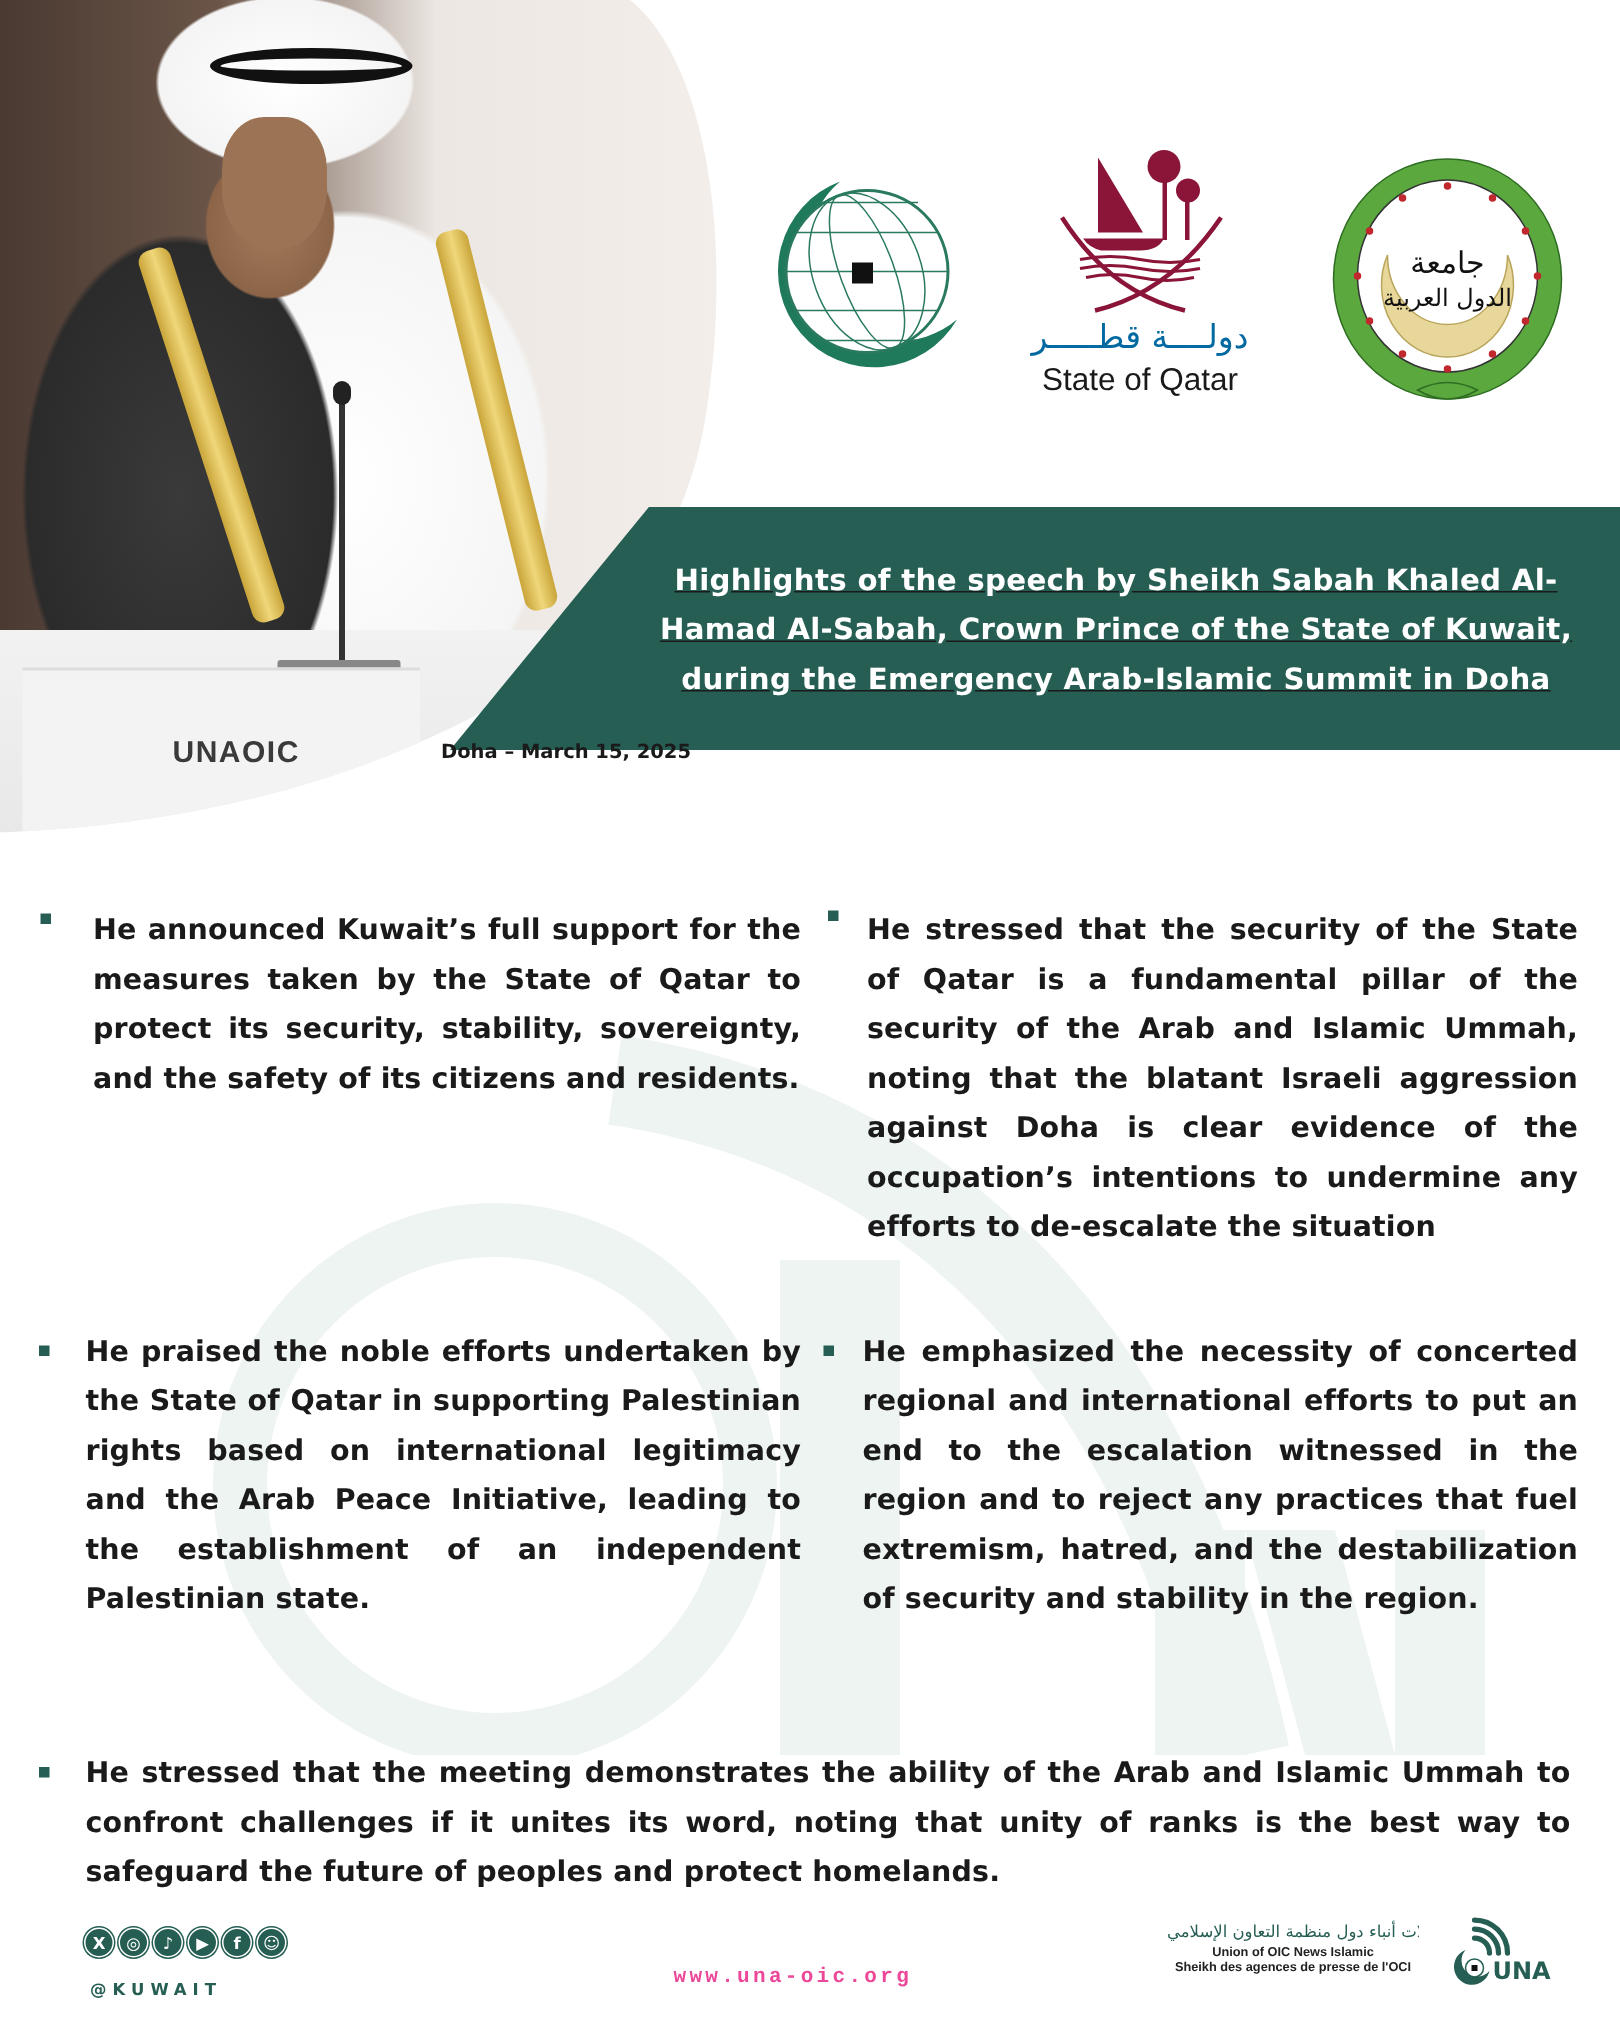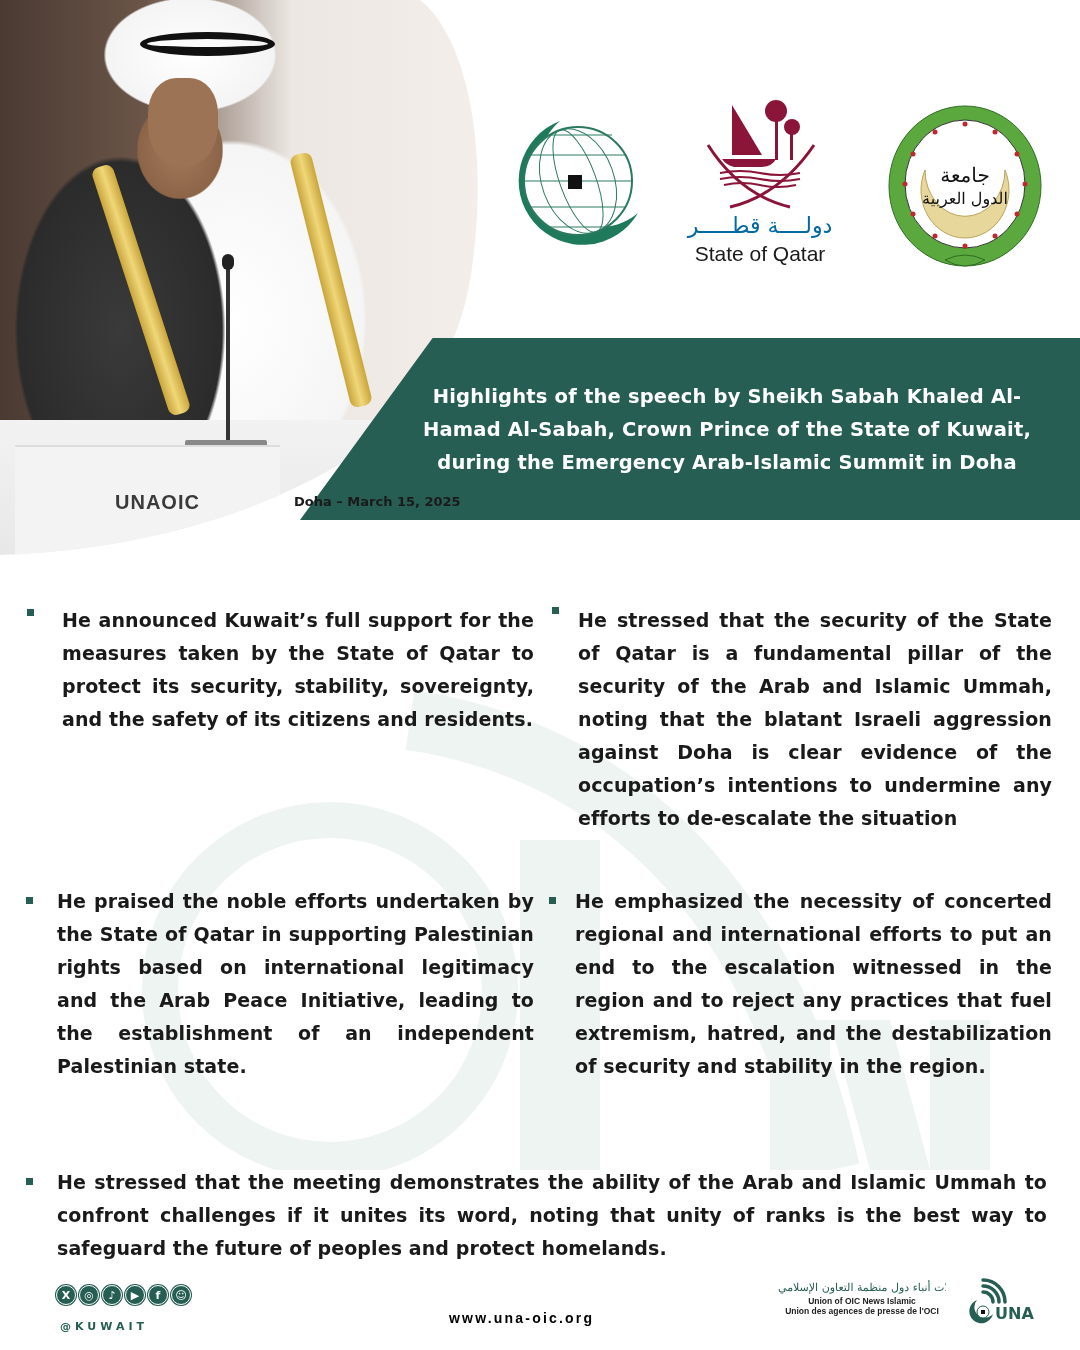--- a/index.html
+++ b/index.html
@@ -35,24 +35,24 @@
   
   .logo { position: absolute; z-index: 2; }
   .logo-oic { left: 500px; top: 113px; width: 145px; height: 145px; }
   .logo-qatar { left: 680px; top: 95px; width: 160px; height: 180px; text-align: center; }
   .logo-qatar .ar { position: absolute; top: 118px; left: 0; right: 0; text-align: center; font-size: 22px; color: #0369a1; font-family: "DejaVu Sans", sans-serif; }
   .logo-qatar .en { position: absolute; top: 147px; left: 0; right: 0; text-align: center; font-family: "Liberation Sans", sans-serif; font-size: 21px; color: #1a1a1a; }
   .logo-league { left: 885px; top: 100px; width: 160px; height: 172px; }
 
   
   .banner {
-    position: absolute; left: 300px; top: 338px; width: 780px; height: 182px; z-index: 3;
+    position: absolute; left: 300px; top: 338px; width: 780px; height: 162px; z-index: 3;
     background: #265e54;
     clip-path: polygon(17% 0, 100% 0, 100% 100%, 0 100%);
-    display: flex; align-items: center; justify-content: flex-end; padding-right: 38px;
+    display: flex; align-items: center; justify-content: flex-end; padding-right: 21px; text-decoration: underline;
   }
   .banner h1 {
     width: 630px; text-align: center; color: #ffffff;
     font-family: "DejaVu Sans", sans-serif; font-weight: bold; font-size: 19.5px; line-height: 33px;
     letter-spacing: 0.2px;
   }
   .dateline { position: absolute; left: 294px; top: 494px; z-index: 3; font-family: "DejaVu Sans", sans-serif; font-weight: bold; font-size: 13px; color: #1a1a1a; }
 
   
   .bullet { position: absolute; z-index: 2; margin-top: 29px; }
@@ -69,21 +69,21 @@
   .b1 .sq { left: -35px; top: 5px; }
   .b2 .sq { left: -26px; top: 3px; }
   .b3 .sq { left: -31px; top: 12px; }
   .b4 .sq { left: -26px; top: 12px; }
   .b5 .sq { left: -31px; top: 12px; }
 
   
   .social { position: absolute; left: 56px; top: 1285px; display: flex; gap: 3px; z-index: 2; }
   .social .ico { width: 20px; height: 20px; border-radius: 50%; background: #265e54; color: #fff; display: flex; align-items: center; justify-content: center; font-size: 11px; font-family: "DejaVu Sans", sans-serif; font-weight: bold; border: 1.5px solid #fff; box-shadow: 0 0 0 1px #265e54; }
   .handle { position: absolute; left: 60px; top: 1320px; font-family: "DejaVu Sans", sans-serif; font-weight: bold; font-size: 11px; letter-spacing: 4px; color: #265e54; z-index: 2; }
-  .website { position: absolute; left: 449px; top: 1310px; font-family: Liberation Sans, sans-serif; font-weight: bold; font-size: 14px; letter-spacing: 2.2px; color: #000000; z-index: 2; }
+  .website { position: absolute; left: 449px; top: 1310px; font-family: Liberation Mono, monospace; font-weight: bold; font-size: 14px; letter-spacing: 2.2px; color: #ec4899; z-index: 2; }
   .union { position: absolute; left: 778px; top: 1280px; width: 168px; text-align: center; z-index: 2; }
   .union .ar { font-family: "DejaVu Serif", serif; font-size: 11px; color: #265e54; line-height: 16px; white-space: nowrap; overflow: hidden; }
   .union .en { font-family: "Liberation Sans", sans-serif; font-weight: bold; font-size: 8.5px; color: #222; line-height: 10px; white-space: nowrap; }
   .una-logo { position: absolute; left: 963px; top: 1278px; width: 78px; height: 48px; z-index: 2; }
 </style>
 </head>
 <body>
 
 <svg class="watermark" viewBox="0 0 900 480">
   <g fill="none" stroke="#eef4f2">
@@ -203,21 +203,21 @@
   <span class="ico">▶</span>
   <span class="ico">f</span>
   <span class="ico">☺</span>
 </div>
 <div class="handle">@KUWAIT</div>
 <div class="website">www.una-oic.org</div>
 
 <div class="union">
   <div class="ar">اتحاد وكالات أنباء دول منظمة التعاون الإسلامي</div>
   <div class="en">Union of OIC News Islamic</div>
-  <div class="en">Union des agences de presse de l'OCI</div>
+  <div class="en">Sheikh des agences de presse de l'OCI</div>
 </div>
 
 <svg class="una-logo" viewBox="0 0 78 48">
   <g fill="none" stroke="#265e54" stroke-width="3.5" stroke-linecap="round">
     <path d="M20 14 A 10 10 0 0 1 30 24"></path>
     <path d="M20 8 A 16 16 0 0 1 36 24"></path>
     <path d="M20 2 A 22 22 0 0 1 42 24"></path>
   </g>
   <path d="M14 22 A 12 12 0 1 0 30 36 A 10 10 0 1 1 14 22 Z" fill="#265e54"></path>
   <circle cx="20" cy="34" r="6" fill="#fff" stroke="#265e54" stroke-width="1"></circle>

